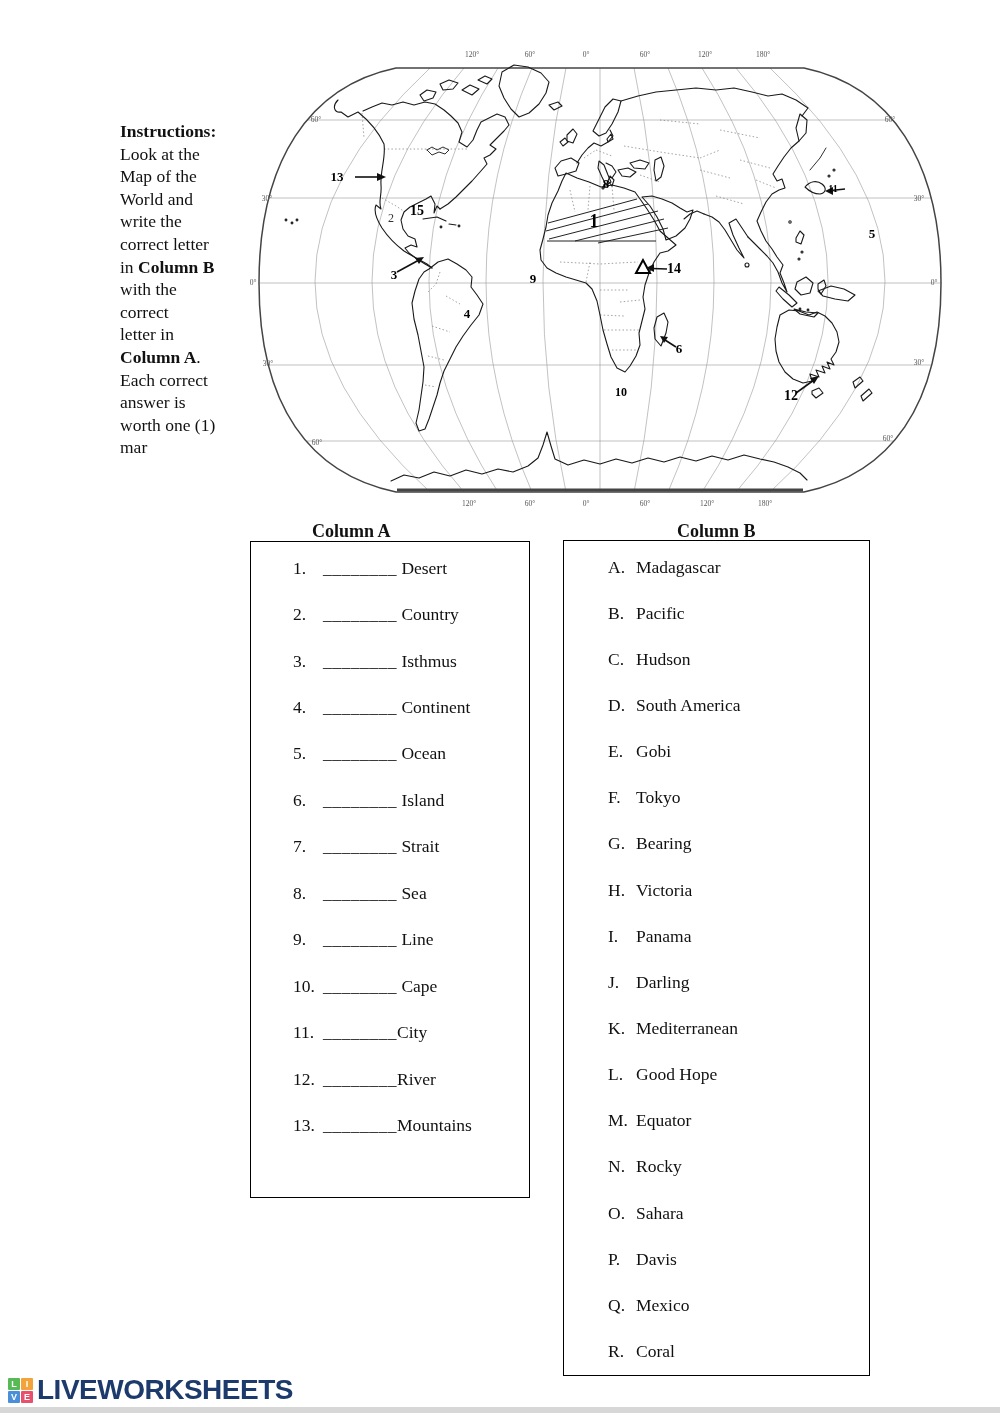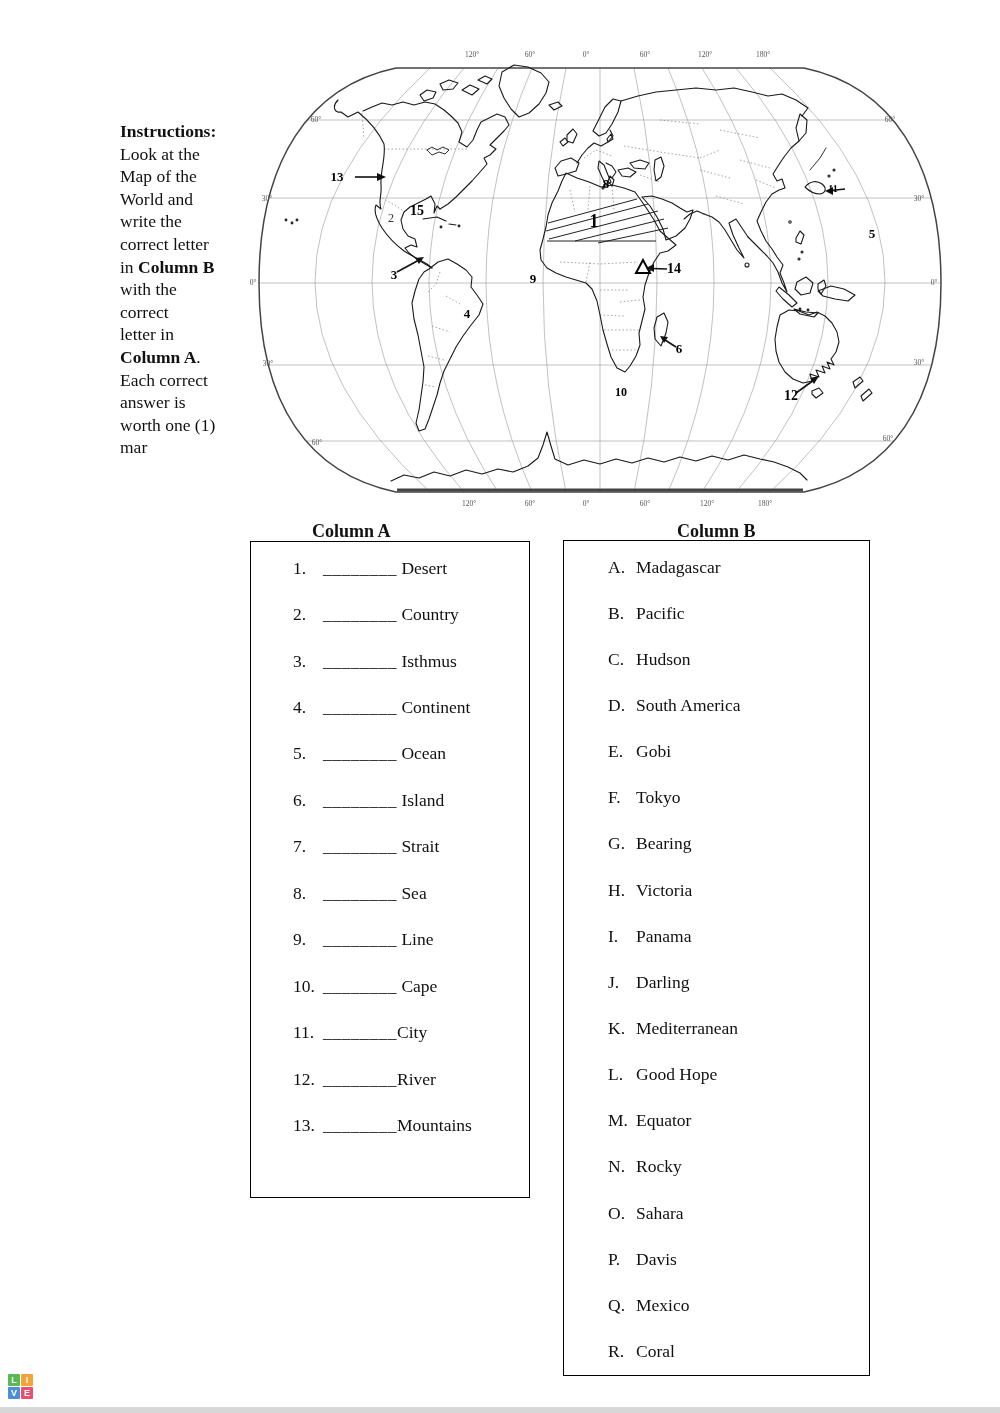--- a/index.html
+++ b/index.html
@@ -313,15 +313,16 @@
     <div class="row-b"><span class="letter">R.</span><span>Coral</span></div>
   </div>
 
 <div class="footer">
   <div class="logo-grid">
       <div class="tile" style="background: rgb(88, 185, 87);">L</div>
       <div class="tile" style="background: rgb(242, 163, 58);">I</div>
       <div class="tile" style="background: rgb(74, 144, 217);">V</div>
       <div class="tile" style="background: rgb(232, 80, 110);">E</div>
     </div>
+  <div class="logo-text" style="color: rgb(28, 58, 107);">LIVEWORKSHEETS</div>
 </div>
 
 <div class="bottom-strip"></div>
 
 </body></html>

